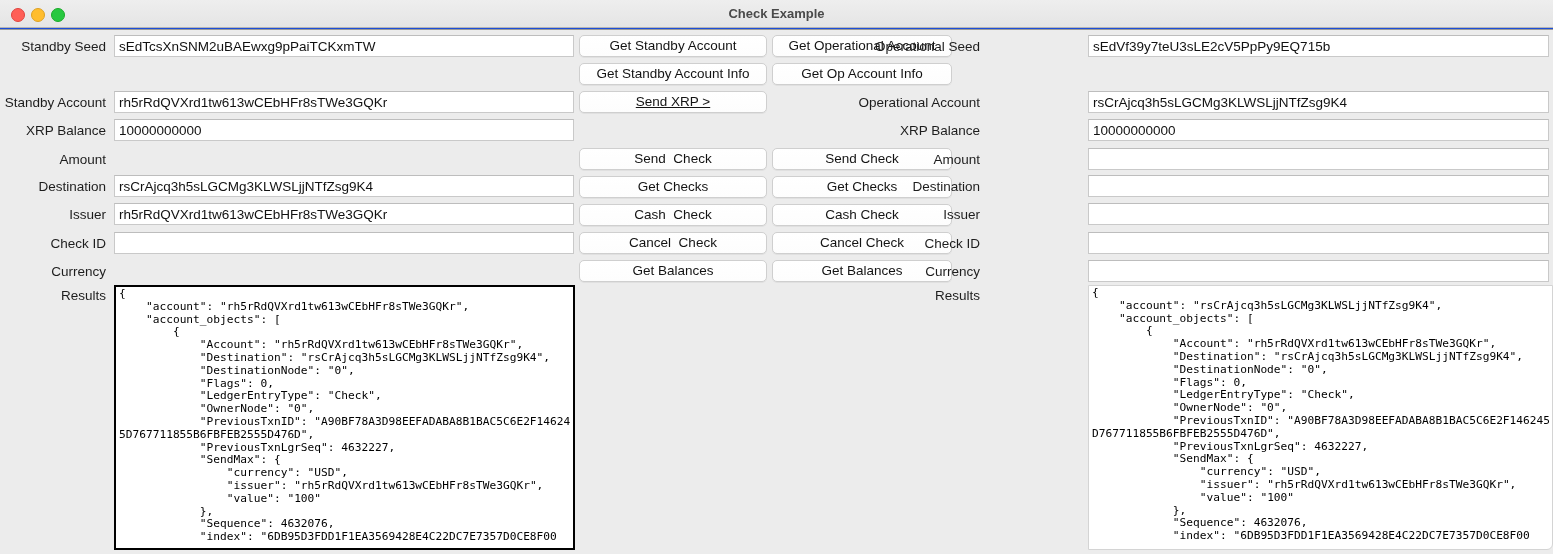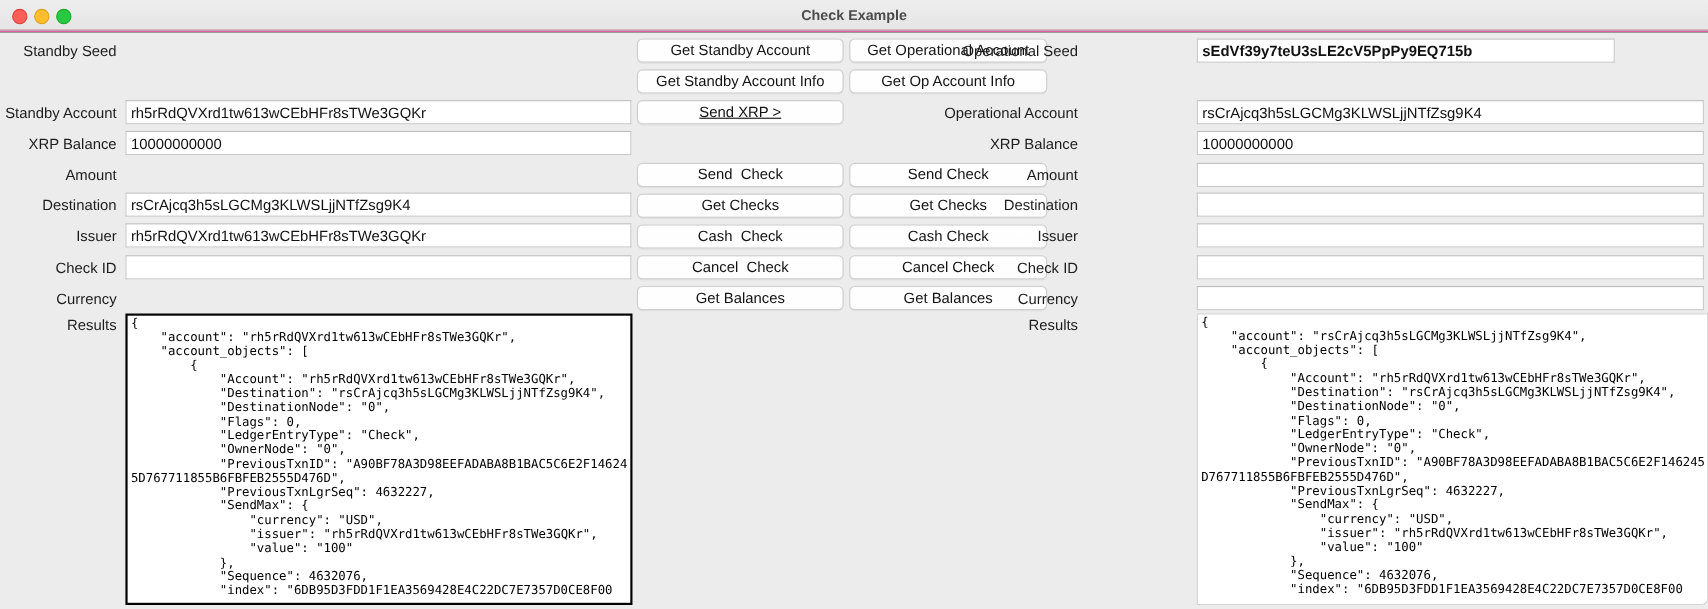--- a/index.html
+++ b/index.html
@@ -9,21 +9,21 @@
   }
   body {
     font-family: "Liberation Sans", sans-serif;
     -webkit-font-smoothing: antialiased;
   }
   #app {
     position: relative;
     width: 1553px;
     height: 554px;
     overflow: hidden;
-    background: #ec4899;
+    background: #1d4ed8;
   }
 
   
   .titlebar {
     position: absolute;
     left: 0; top: 0;
     width: 1553px;
     height: 28px;
     background: linear-gradient(#eeeeee, #e5e5e5);
     border-bottom: 1px solid #b5b5b5;
@@ -135,20 +135,21 @@
   <div class="titlebar">
     <div class="traffic tl-close"></div>
     <div class="traffic tl-min"></div>
     <div class="traffic tl-max"></div>
     <div class="win-title">Check Example</div>
   </div>
 
   <div class="content">
 
     <div class="label" style="left:0px; top:8px; width:106px;text-align:right;">Standby Seed</div>
+    <input class="field" style="left: 114px; top: 5px; width: 460px;" value="sEdTcsXnSNM2uBAEwxg9pPaiTCKxmTW">
 
     <div class="label" style="left:0px; top:64px; width:106px;">Standby Account</div>
     <input class="field" style="left: 114px; top: 61px; width: 460px;" value="rh5rRdQVXrd1tw613wCEbHFr8sTWe3GQKr">
 
     <div class="label" style="left:0px; top:92px; width:106px;">XRP Balance</div>
     <input class="field" style="left: 114px; top: 89px; width: 460px;" value="10000000000">
 
     <div class="label" style="left:0px; top:121px; width:106px;">Amount</div>
 
     <div class="label" style="left:0px; top:148px; width:106px;">Destination</div>
@@ -200,21 +201,21 @@
     <button class="btn" style="left:579px; top:174px; width:188px;">Cash  Check</button>
     <button class="btn" style="left:772px; top:174px; width:180px;">Cash Check</button>
 
     <button class="btn" style="left:579px; top:202px; width:188px;">Cancel  Check</button>
     <button class="btn" style="left:772px; top:202px; width:180px;">Cancel Check</button>
 
     <button class="btn" style="left:579px; top:230px; width:188px;">Get Balances</button>
     <button class="btn" style="left:772px; top:230px; width:180px;">Get Balances</button>
 
     <div class="label" style="left:854px; top:8px; width:126px;">Operational Seed</div>
-    <input class="field" style="left: 1088px; top: 5px; width: 380px; font-weight: bold;" value="sEdVf39y7teU3sLE2cV5PpPy9EQ715b">
+    <input class="field" style="left: 1088px; top: 5px; width: 461px;" value="sEdVf39y7teU3sLE2cV5PpPy9EQ715b">
 
     <div class="label" style="left:854px; top:64px; width:126px;">Operational Account</div>
     <input class="field" style="left: 1088px; top: 61px; width: 461px;" value="rsCrAjcq3h5sLGCMg3KLWSLjjNTfZsg9K4">
 
     <div class="label" style="left:854px; top:92px; width:126px;">XRP Balance</div>
     <input class="field" style="left: 1088px; top: 89px; width: 461px;" value="10000000000">
 
     <div class="label" style="left:854px; top:121px; width:126px;">Amount</div>
     <input class="field" style="left: 1088px; top: 118px; width: 461px;" value="">
 

